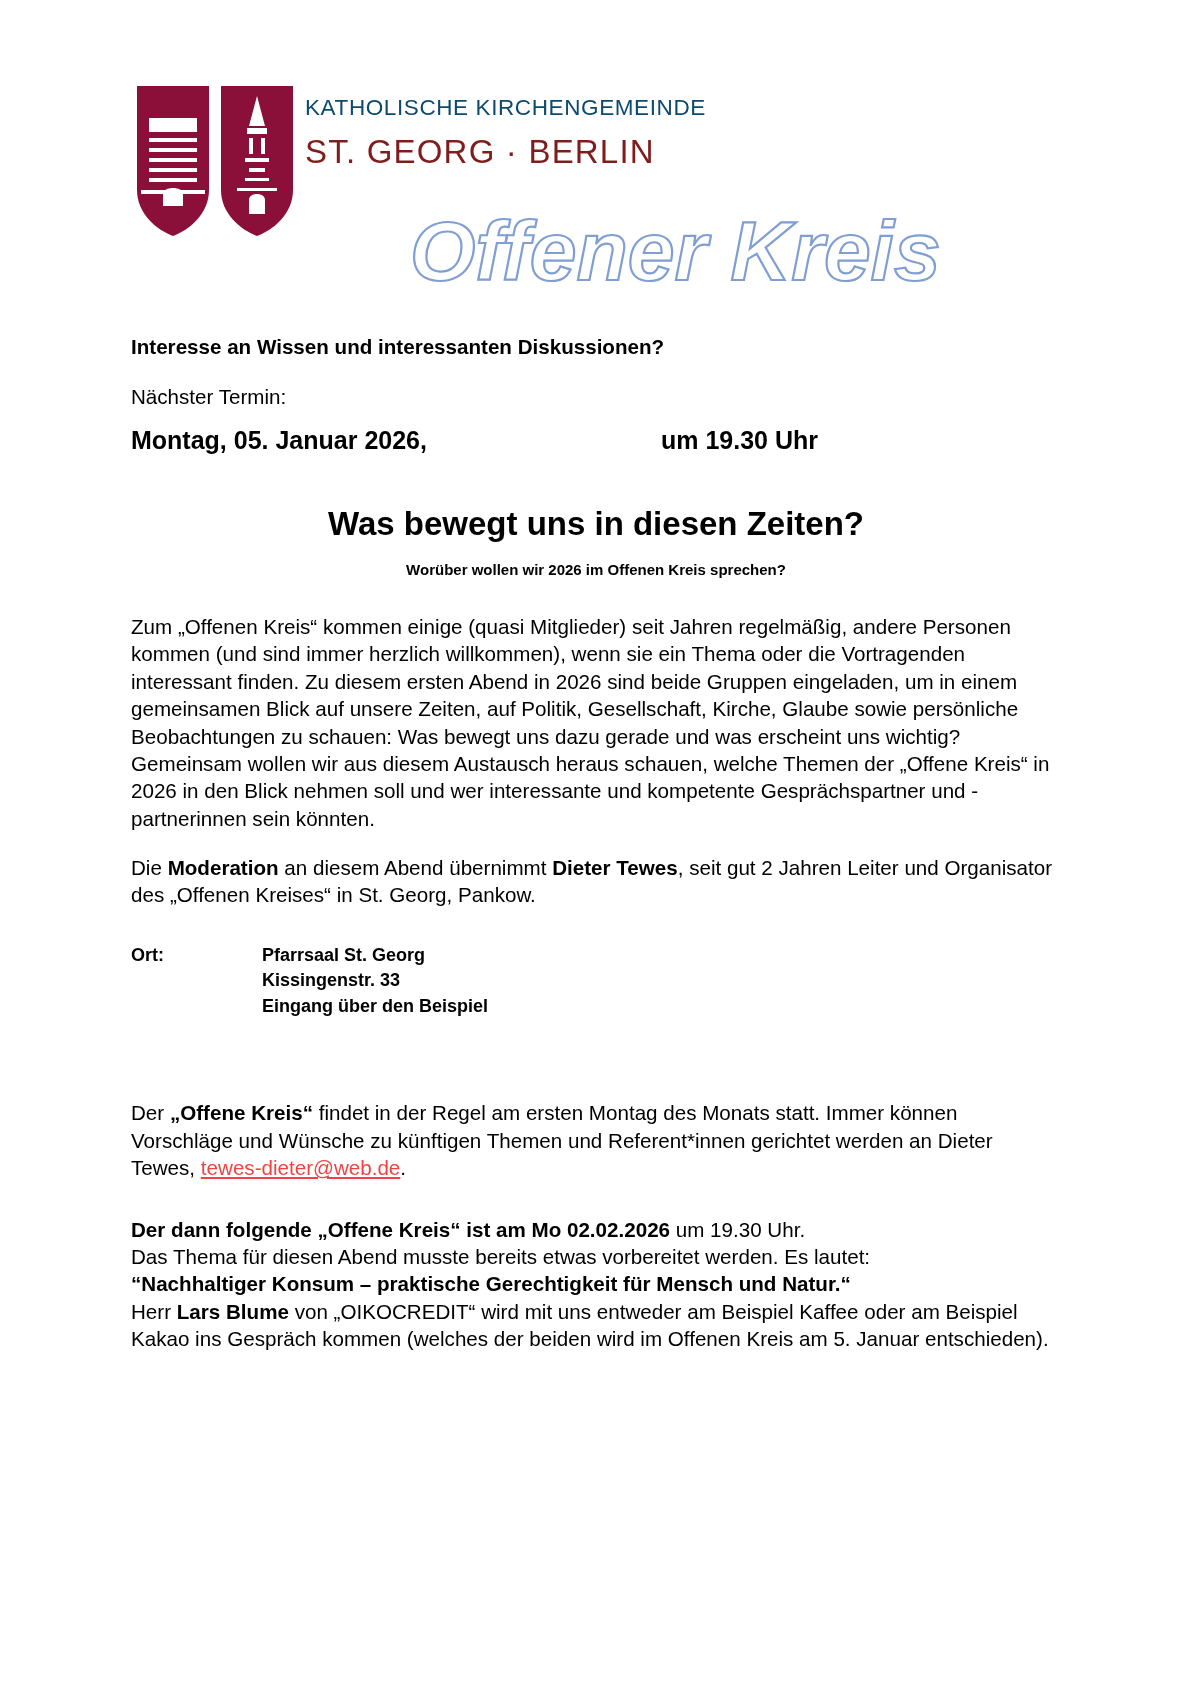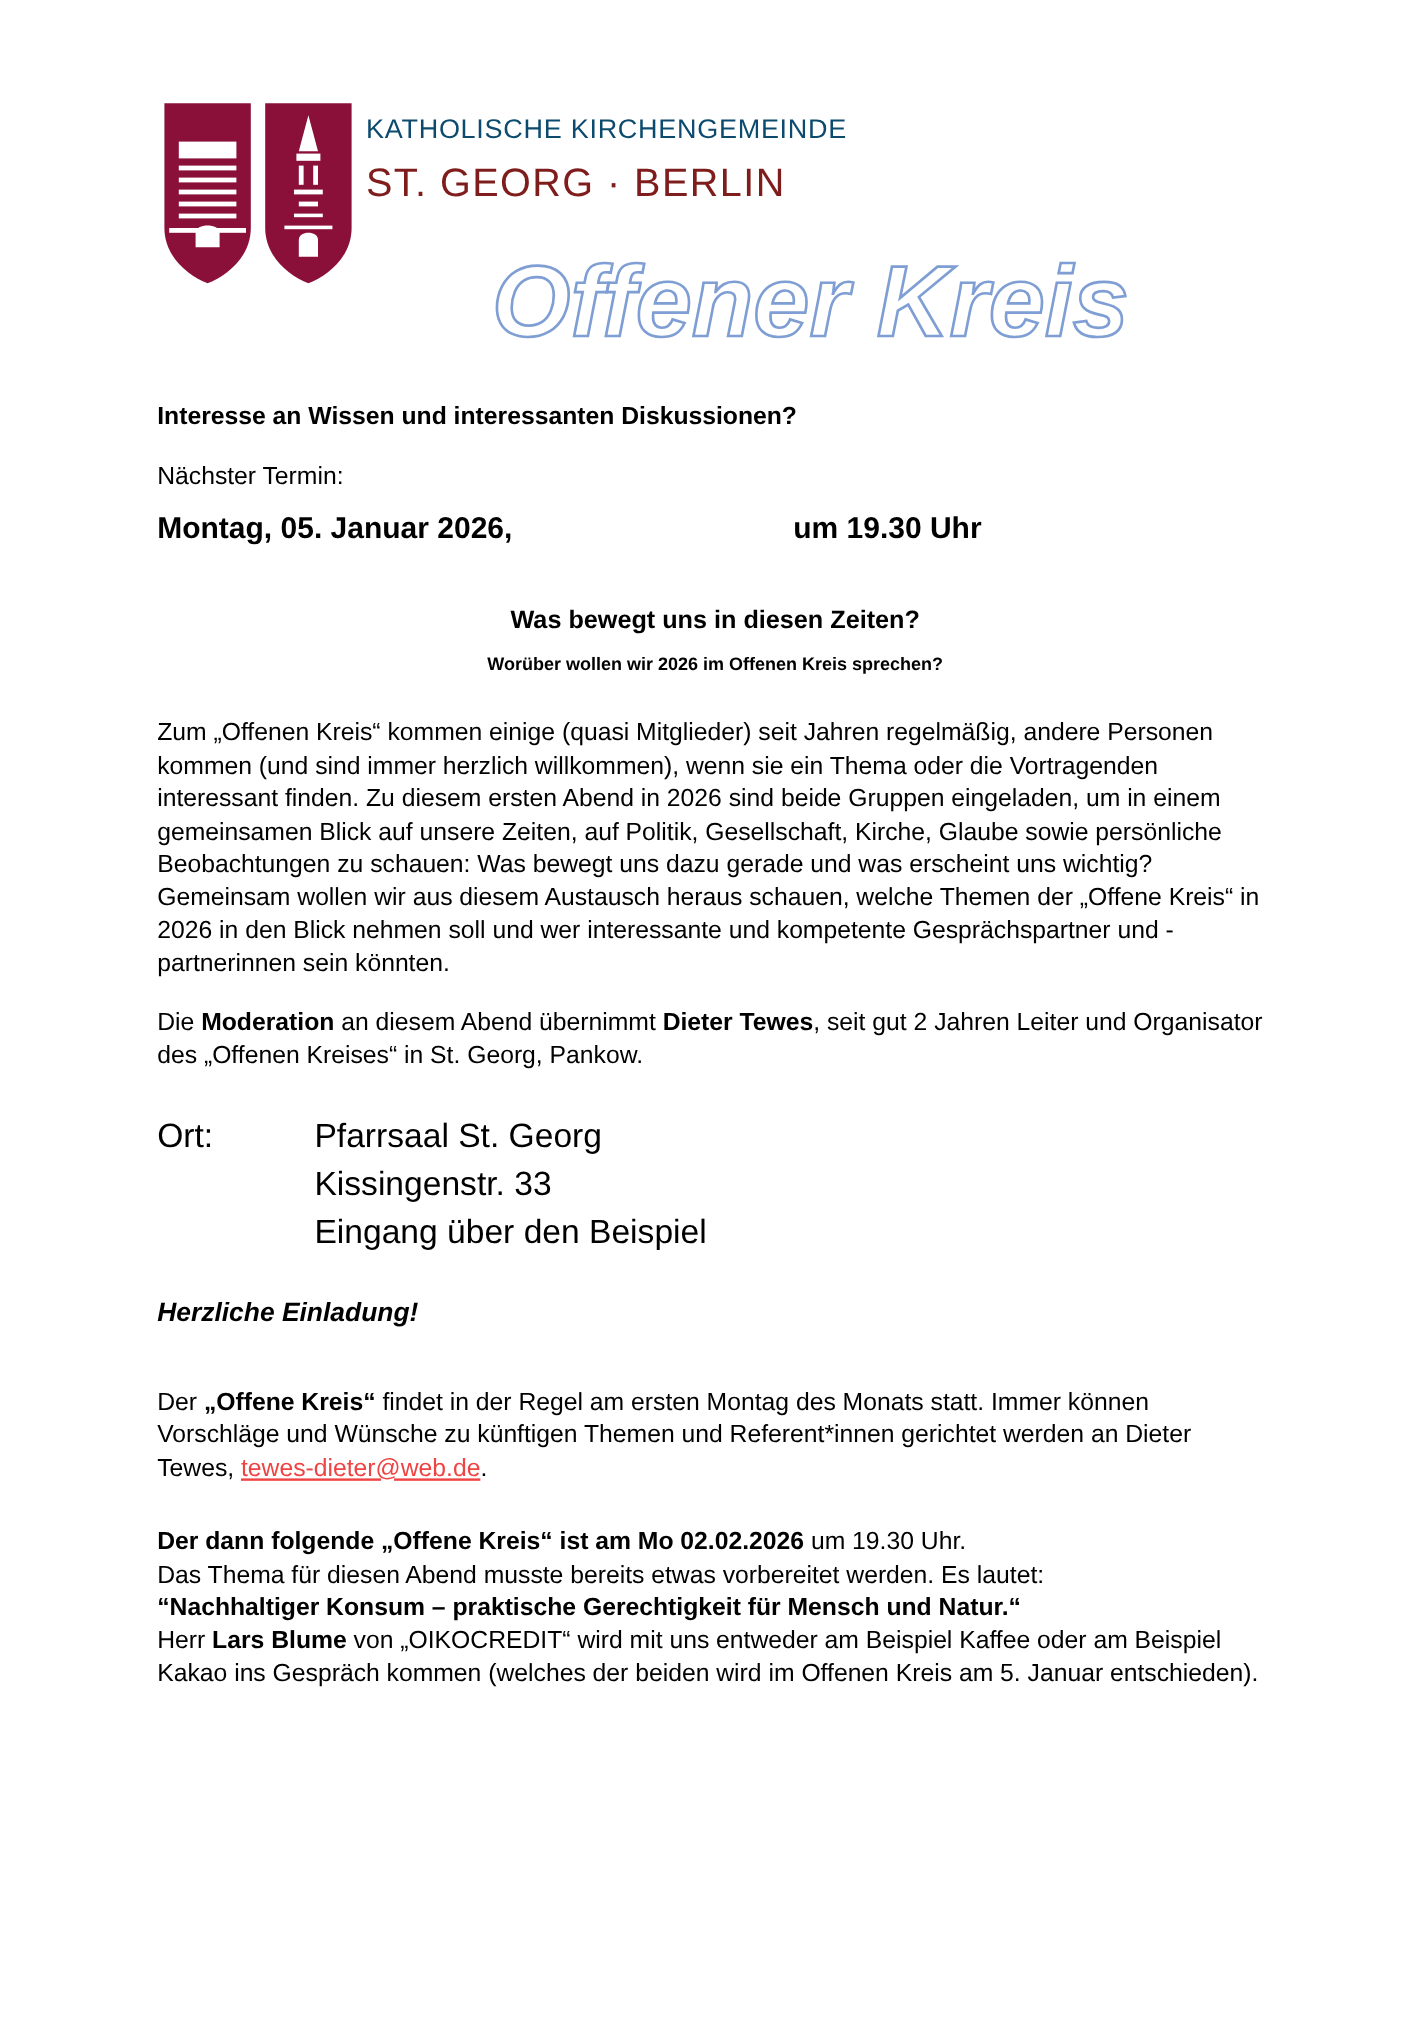--- a/index.html
+++ b/index.html
@@ -100,37 +100,37 @@
     font-weight: bold;
     line-height: 1.3;
   }
   .termin-row .time {
     position: absolute;
     left: 530px;
     top: 0;
   }
 
   .headline-1 {
-    font-size: 21px;
+    font-size: 33px;
     font-weight: bold;
     text-align: center;
     line-height: 1.3;
   }
   .headline-2 {
     font-size: 15px;
     font-weight: bold;
     text-align: center;
     line-height: 1.3;
     margin-top: 14px;
   }
 
   .ort-block {
     position: relative;
-    font-size: 28px;
-    font-weight: normal;
+    font-size: 18px;
+    font-weight: bold;
     line-height: 1.42;
   }
   .ort-label {
     position: absolute;
     left: 0;
     top: 0;
   }
   .ort-lines {
     margin-left: 131px;
   }
@@ -233,21 +233,20 @@
     <div class="ort-block">
       <span class="ort-label">Ort:</span>
       <div class="ort-lines">
         <div>Pfarrsaal St. Georg</div>
         <div>Kissingenstr. 33</div>
         <div>Eingang über den Beispiel</div>
       </div>
     </div>
 
     <div class="gap-lg"></div>
-    <div class="invite">Herzliche Einladung!</div>
 
     <div class="gap-xl"></div>
     <div class="p">
       <span>Der </span><span class="b">„Offene Kreis“</span><span> findet in der Regel am ersten Montag des Monats statt. Immer können Vorschläge und Wünsche zu künftigen Themen und Referent*innen gerichtet werden an Dieter Tewes, </span><a class="mail" href="#">tewes-dieter@web.de</a><span>.</span>
     </div>
 
     <div class="gap-lg"></div>
     <div class="p">
       <span class="b">Der dann folgende „Offene Kreis“ ist am Mo 02.02.2026</span><span> um 19.30 Uhr.</span>
     </div>

